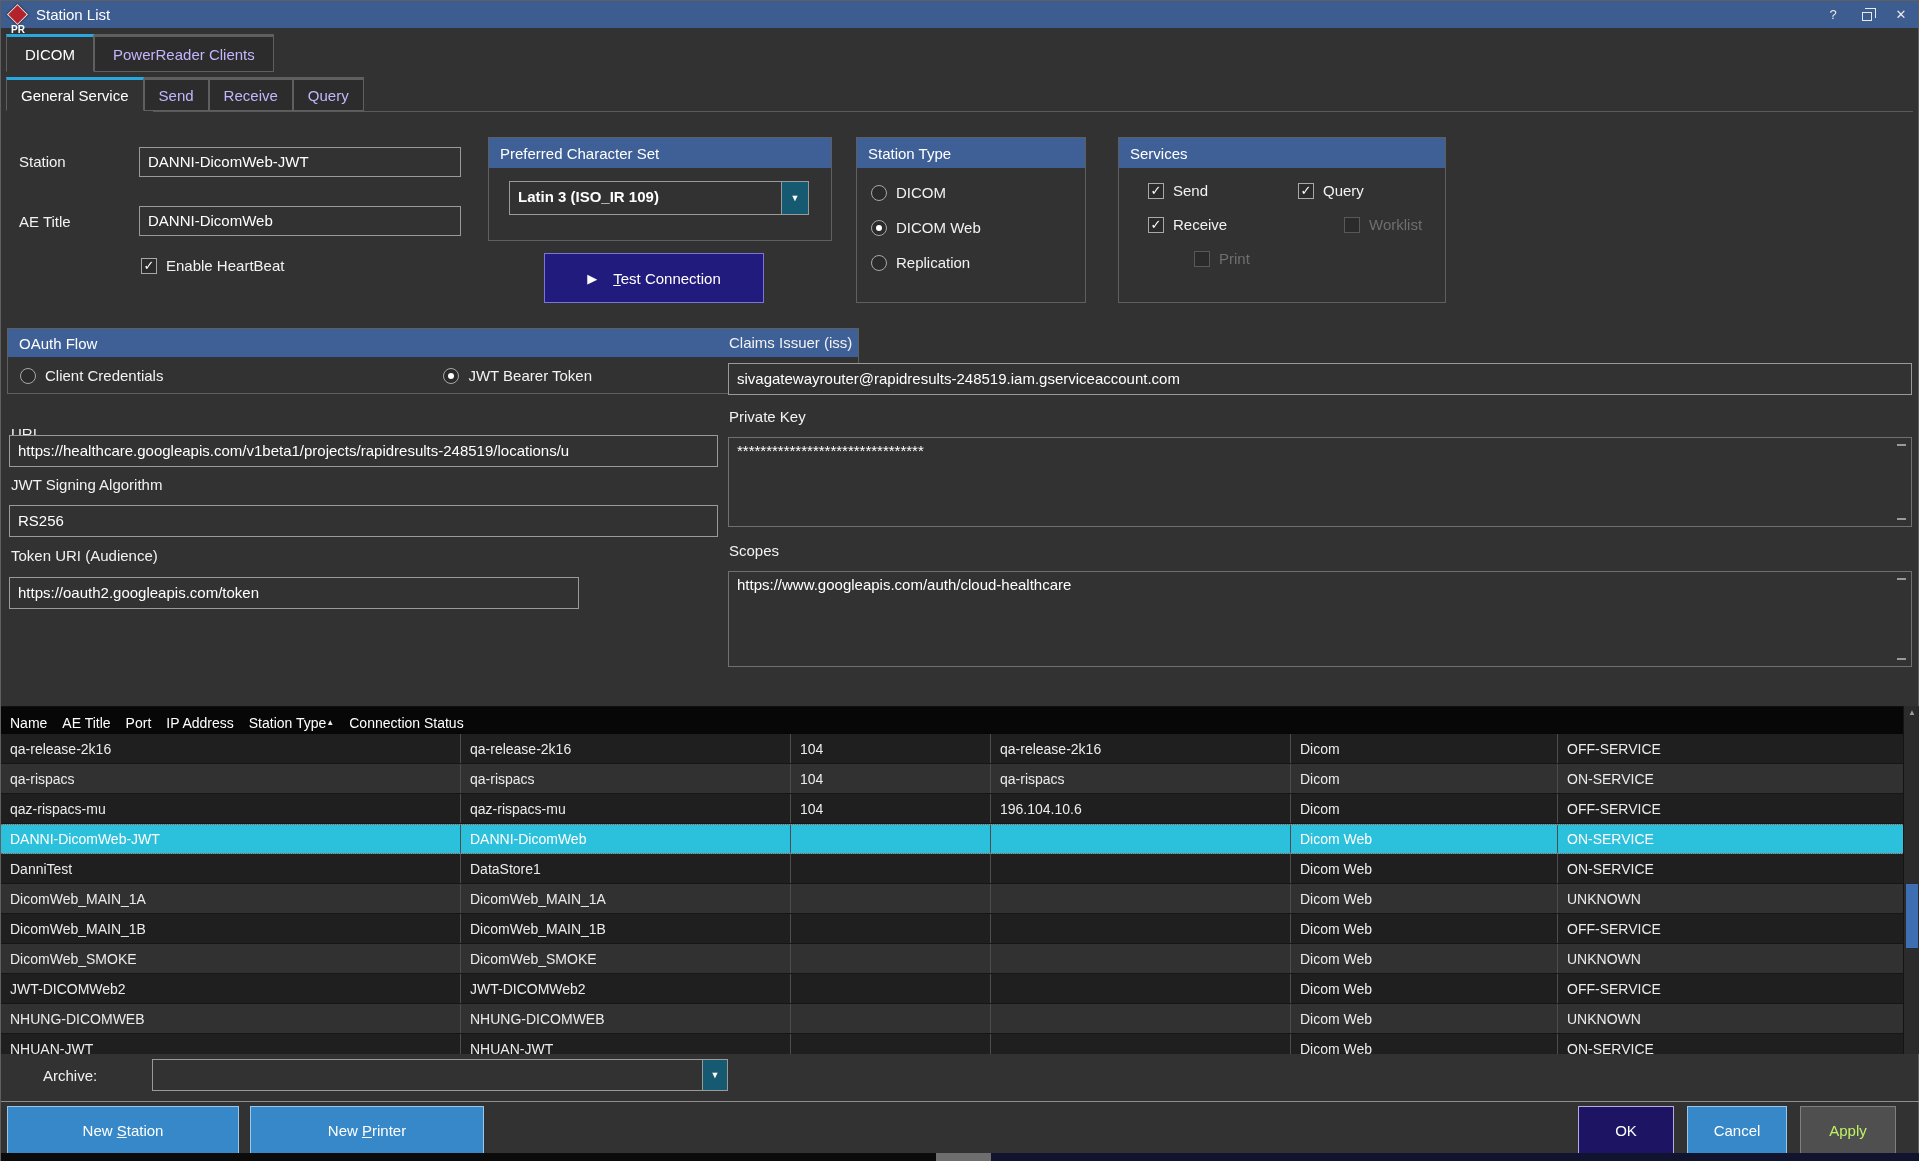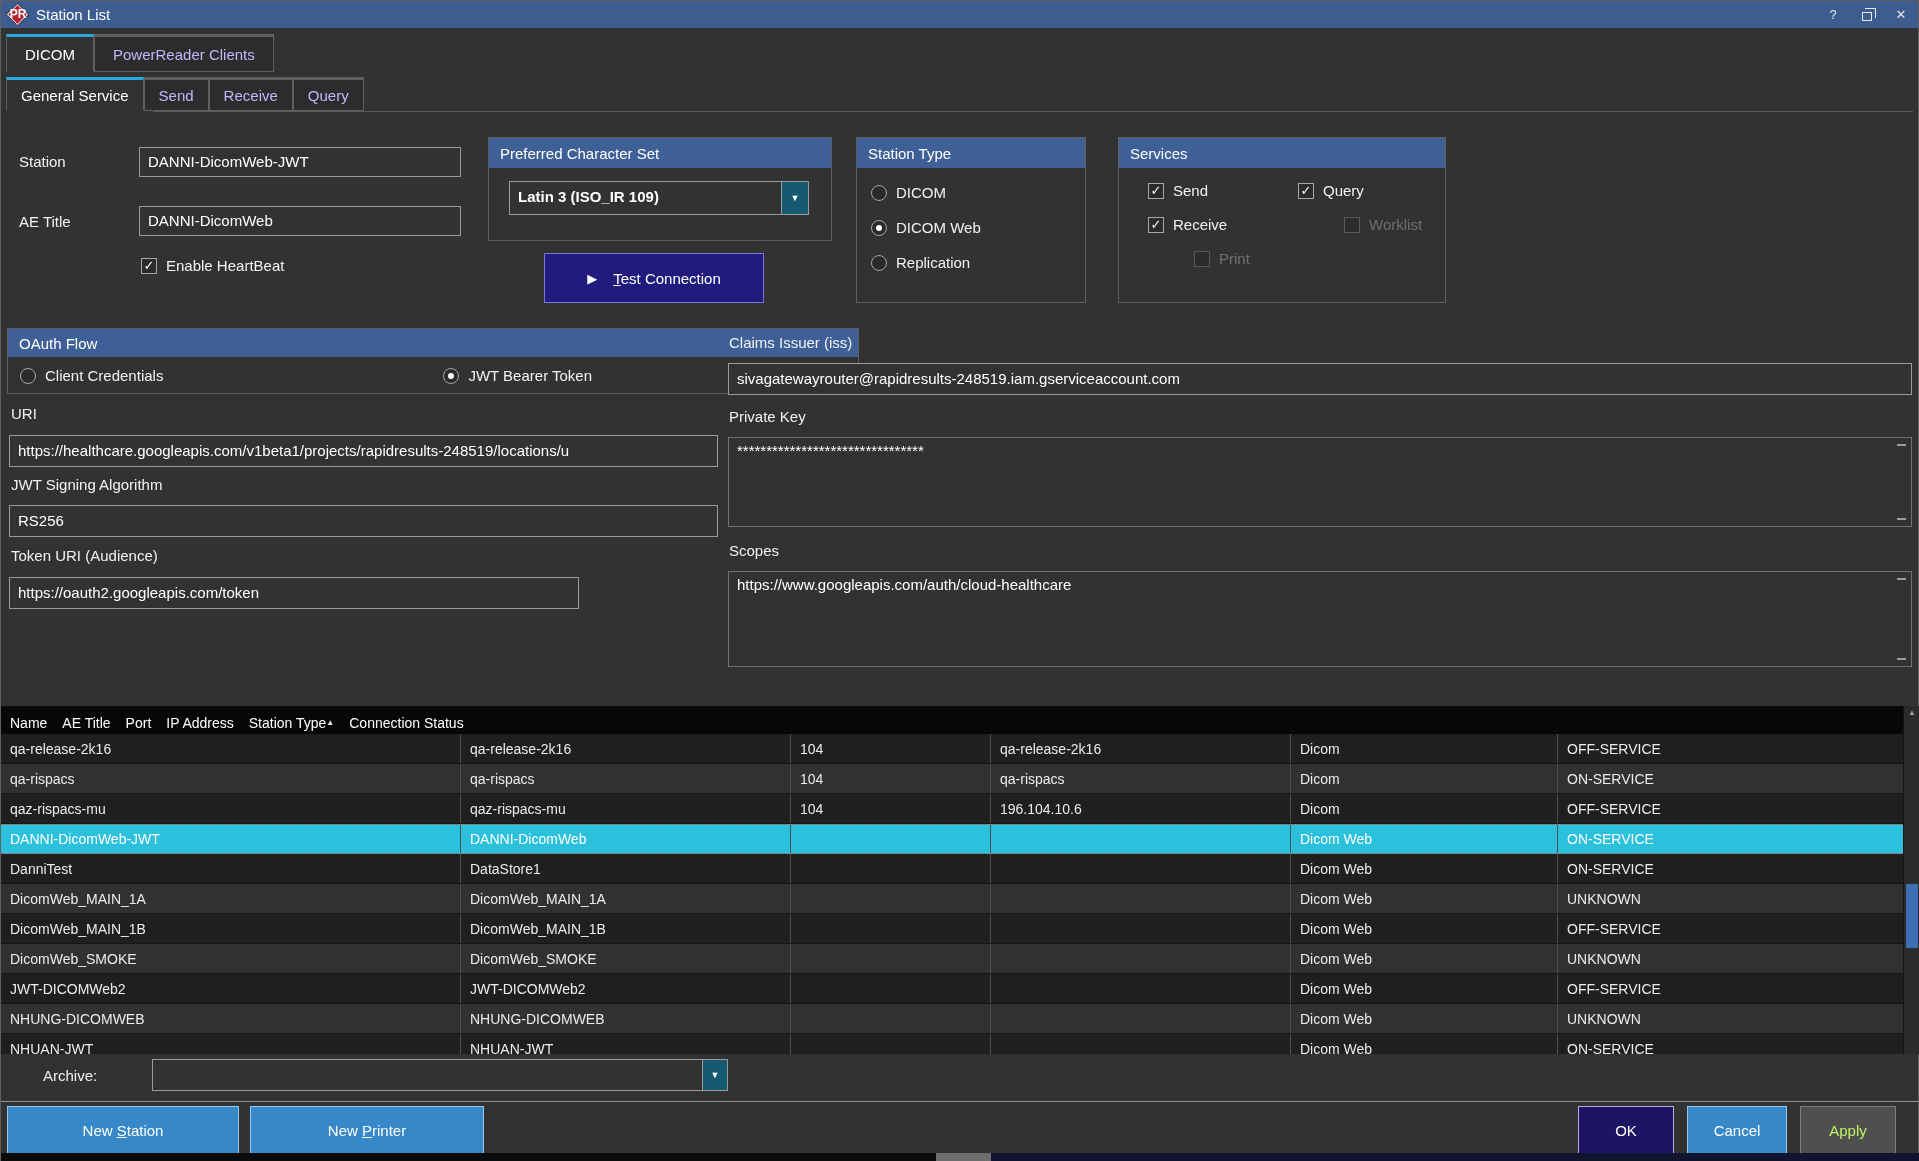--- a/index.html
+++ b/index.html
@@ -4,21 +4,21 @@
 <style>
   * { margin:0; padding:0; box-sizing:border-box; }
   html,body { width:1919px; height:1161px; overflow:hidden; background:#1a1a1a; }
   body { font-family:"Liberation Sans", sans-serif; }
   .app { position:relative; width:1919px; height:1161px; background:#323232; border:1px solid #5f5f5f; }
 
   
   .titlebar { position:absolute; left:0; top:0; width:100%; height:27px; background:#3d5c90; display:flex; align-items:center; }
   .app-icon-wrap { position:relative; width:26px; height:26px; margin-left:3px; }
   .app-icon { position:absolute; left:6px; top:5px; width:15px; height:15px; background:#b2232e; border:1px solid #e0e0e0; transform:rotate(45deg); box-shadow:0 0 2px #000; }
-  .app-icon-txt { position:absolute; left:5px; top:5px; width:18px; text-align:center; font-size:12px; font-weight:bold; color:#fff; }
+  .app-icon-txt { position:absolute; left:5px; top:22px; width:18px; text-align:center; font-size:10px; font-weight:bold; color:#fff; }
   .title-text { color:#fff; font-size:15px; margin-left:6px; }
   .win-controls { margin-left:auto; display:flex; align-items:center; height:100%; }
   .win-btn { width:34px; height:100%; display:flex; align-items:center; justify-content:center; color:#e9e9e9; font-size:13px; cursor:default; }
   .restore-glyph { position:relative; width:10px; height:9px; border:1px solid #e9e9e9; margin-top:3px; }
   .restore-glyph::before { content:""; position:absolute; left:2px; top:-5px; width:10px; height:9px; border:1px solid #e9e9e9; border-bottom:none; border-left:none; }
 
   
   .tabs1 { position:absolute; left:5px; top:33px; display:flex; }
   .tabs2 { position:absolute; left:5px; top:76px; display:flex; }
   .tab { height:38px; display:flex; align-items:center; padding:0 18px; font-size:15px; color:#c4b5fd; background:#2c2c2c; border:1px solid #5f5f5f; border-top:3px solid #5f5f5f; }
@@ -200,21 +200,21 @@
           <span class="radio"></span>
           <span>Client Credentials</span>
         </div>
         <div class="opt selected even">
           <span class="radio"></span>
           <span>JWT Bearer Token</span>
         </div>
       </div>
   </div>
 
-  <div class="lbl" style="left:10px; top:404px;">URI</div>
+  <div class="lbl" style="left:10px; top:424px;">URI</div>
   <div class="input" style="left:8px; top:434px; width:709px; height:32px; line-height:30px;">https://healthcare.googleapis.com/v1beta1/projects/rapidresults-248519/locations/u</div>
 
   <div class="lbl" style="left:10px; top:475px;">JWT Signing Algorithm</div>
   <div class="input" style="left:8px; top:504px; width:709px; height:32px; line-height:30px;">RS256</div>
 
   <div class="lbl" style="left:10px; top:546px;">Token URI (Audience)</div>
   <div class="input" style="left:8px; top:576px; width:570px; height:32px; line-height:30px;">https://oauth2.googleapis.com/token</div>
 
   <div class="lbl" style="left:728px; top:333px;">Claims Issuer (iss)</div>
   <div class="input" style="left:727px; top:362px; width:1184px; height:32px; line-height:30px;">sivagatewayrouter@rapidresults-248519.iam.gserviceaccount.com</div>

